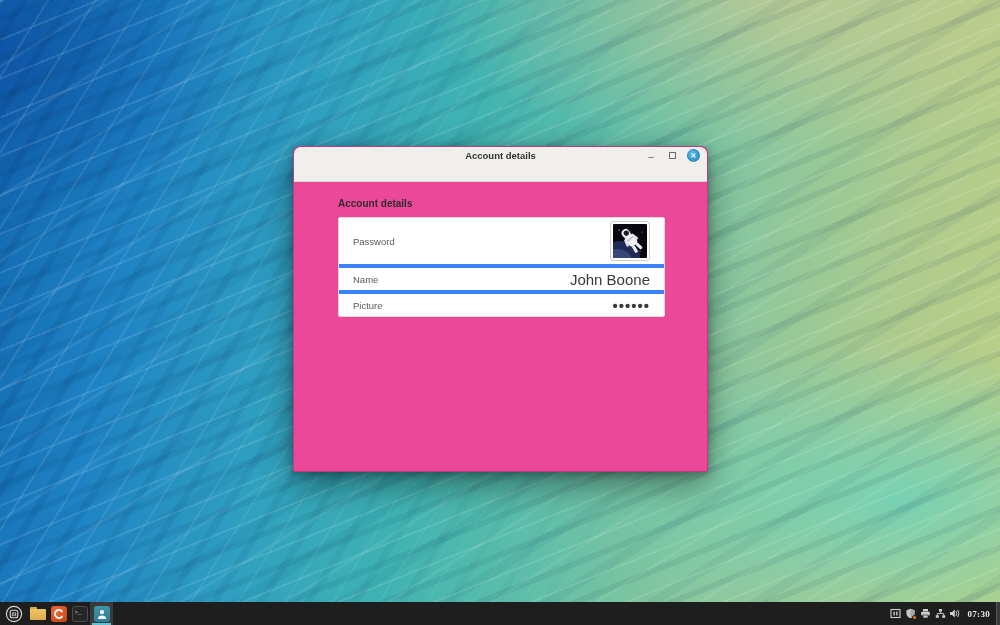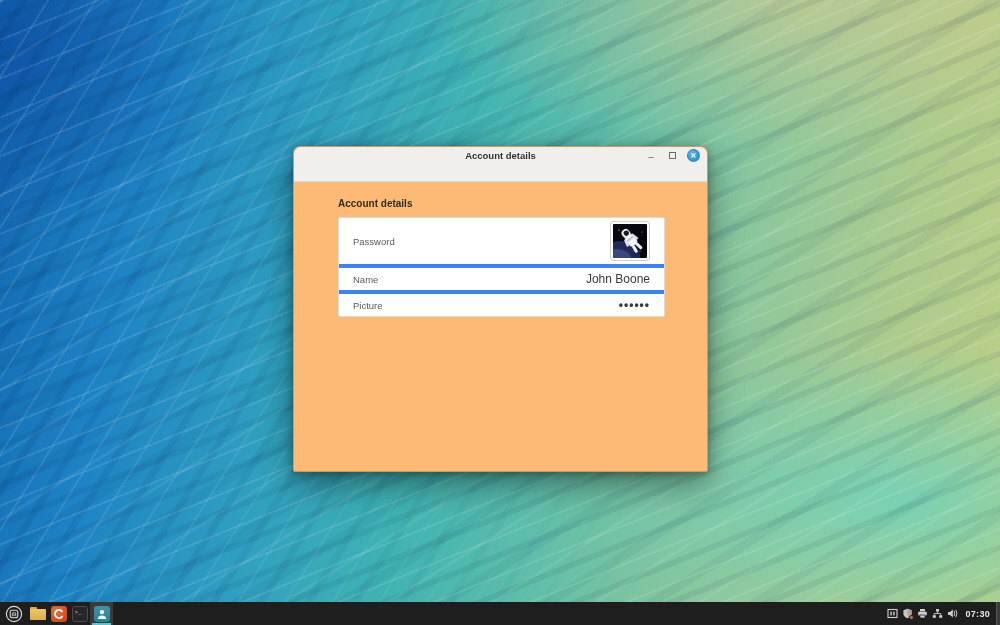--- a/index.html
+++ b/index.html
@@ -25,21 +25,21 @@
   .desktop::after { content:""; position:absolute; inset:0;
     background:
       repeating-linear-gradient(122deg, rgba(255,255,255,0.10) 0 2px, transparent 2px 17px,
         rgba(0,30,80,0.09) 17px 24px, transparent 24px 40px);
     -webkit-mask-image:linear-gradient(90deg,#000 0%,rgba(0,0,0,.5) 40%,transparent 65%);
     mask-image:linear-gradient(90deg,#000 0%,rgba(0,0,0,.5) 40%,transparent 65%);
   }
 
   
   .window { position:absolute; left:293px; top:146px; width:415px; height:326px;
-    background:#fdba74; border-radius:7px 7px 2px 2px;
+    background:#ec4899; border-radius:7px 7px 2px 2px;
     box-shadow:0 12px 34px rgba(0,0,0,.42), 0 2px 8px rgba(0,0,0,.28);
     border:1px solid rgba(0,0,0,.18); }
   .headerbar { position:relative; height:35px; background:#f1efec;
     border-bottom:1px solid #dbd7d3; border-radius:7px 7px 0 0; }
   .headerbar .title { position:absolute; left:0; right:0; top:2px; text-align:center;
     font-size:9.5px; font-weight:bold; color:#333; line-height:13px; }
   .win-controls { position:absolute; right:7px; top:1px; display:flex;
     align-items:center; gap:9px; height:14px; }
   .btn-min { width:12px; height:12px; display:flex; align-items:flex-end;
     justify-content:center; color:#6f6b66; font-size:10px; line-height:9px; cursor:default; }
@@ -51,21 +51,21 @@
     justify-content:center; line-height:1; border:1px solid rgba(0,60,110,.25); }
 
   .win-body { padding:16px 44px 0 44px; }
   .section-title { font-size:10px; font-weight:bold; color:#2d2d2d; margin-bottom:8px; }
   .card { background:#fff; border:1px solid #dedbd7; border-radius:2px; width:327px; }
   .row { display:flex; align-items:center; justify-content:space-between; padding:0 14px; }
   .row + .row { border-top:4px solid #3b82f6; }
   .row-picture { height:46px; }
   .row-small { height:26px; }
   .row .label { font-size:9.5px; color:#5a5a5a; }
-  .row .value { font-size:12px; color:#3a3a3a;margin-left:12px; }
+  .row .value { font-size:15px; color:#3a3a3a;margin-left:12px; }
   .value-dots { font-weight:bold; letter-spacing:1px; font-size:8.5px; color:#2b2b2b; }
   .pic-btn { width:40px; height:40px; background:#fff; border:1px solid #d2cfcb;
     border-radius:3px; padding:2px; display:flex; align-items:center; justify-content:center; }
   .pic-btn svg { display:block; border-radius:1px; }
 
   
   .taskbar { position:absolute; left:0; bottom:0; width:1000px; height:23px;
     background:#1e1e1e; display:flex; align-items:center; z-index:5; }
   .tb-left { display:flex; align-items:center; height:100%; }
   .tb-item { width:21px; height:23px; display:flex; align-items:center;
@@ -81,21 +81,21 @@
   .firefox-bg { background:radial-gradient(circle at 35% 30%, #e8703a, #cf4a1a 75%); }
   .terminal-bg { background:#262626; border:1px solid #4c4c4c;
     font-family:"Liberation Mono", monospace; font-size:6px; color:#cfcfcf;
     align-items:flex-start; justify-content:flex-start; padding:2px 0 0 2px; }
   .active-app { width:23px; height:23px; background:#3a3a3a; display:flex;
     align-items:center; justify-content:center; position:relative; }
   .active-app::after { content:""; position:absolute; left:2px; right:2px; bottom:0;
     height:2px; background:#57c7d4; }
   .user-bg { background:linear-gradient(180deg,#3f93a8,#2e7e96); }
 
-  .tb-right { margin-left:auto; display:flex; align-items:center; height:100%; }
+  .tb-right { margin-left:auto; display:flex; align-items:center; height:100%;font-family:Liberation Serif, serif; }
   .tray-item { width:15px; height:23px; display:flex; align-items:center;
     justify-content:center; position:relative; }
   .badge { position:absolute; right:1px; bottom:5px; width:5px; height:5px;
     border-radius:50%; background:#e56b2d; border:1px solid #1e1e1e; }
   .clock { font-size:9px; font-weight:bold; color:#e9e9e9; padding:0 6px 0 5px;
     letter-spacing:.3px; }
   .show-desktop { width:4px; height:23px; background:#3b3b3b; border-left:1px solid #555; }
 </style>
 </head>
 <body>

